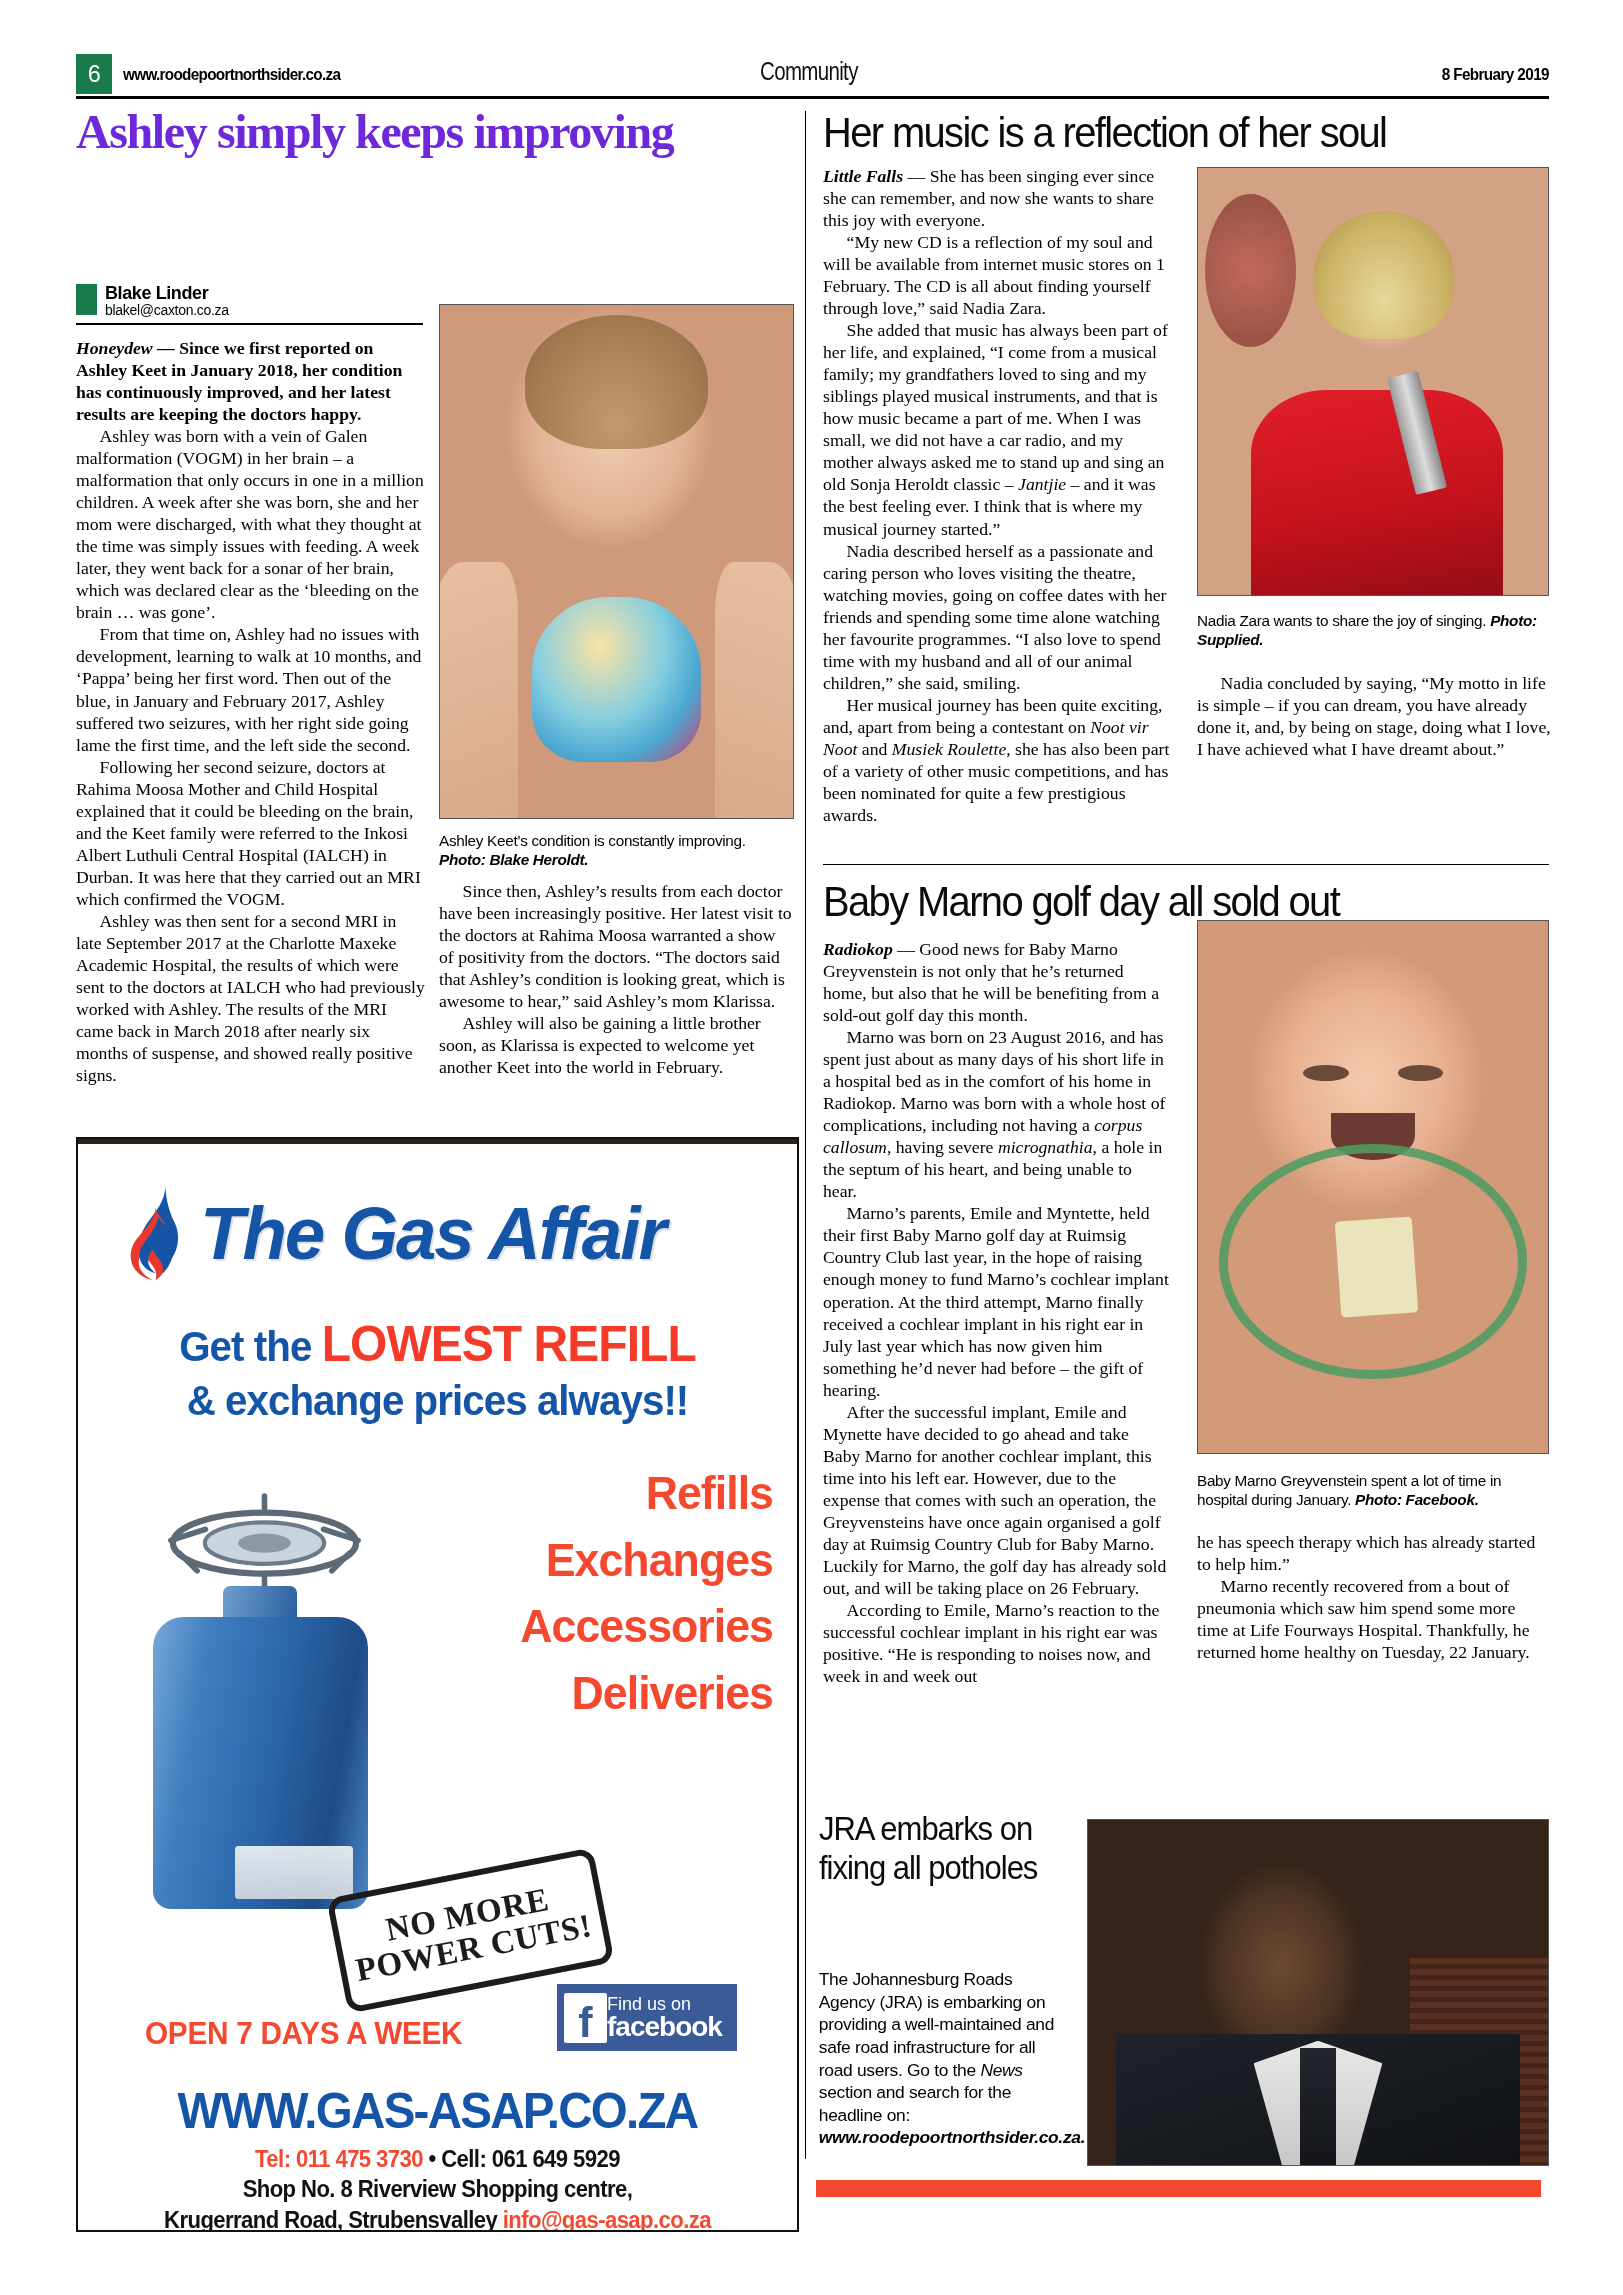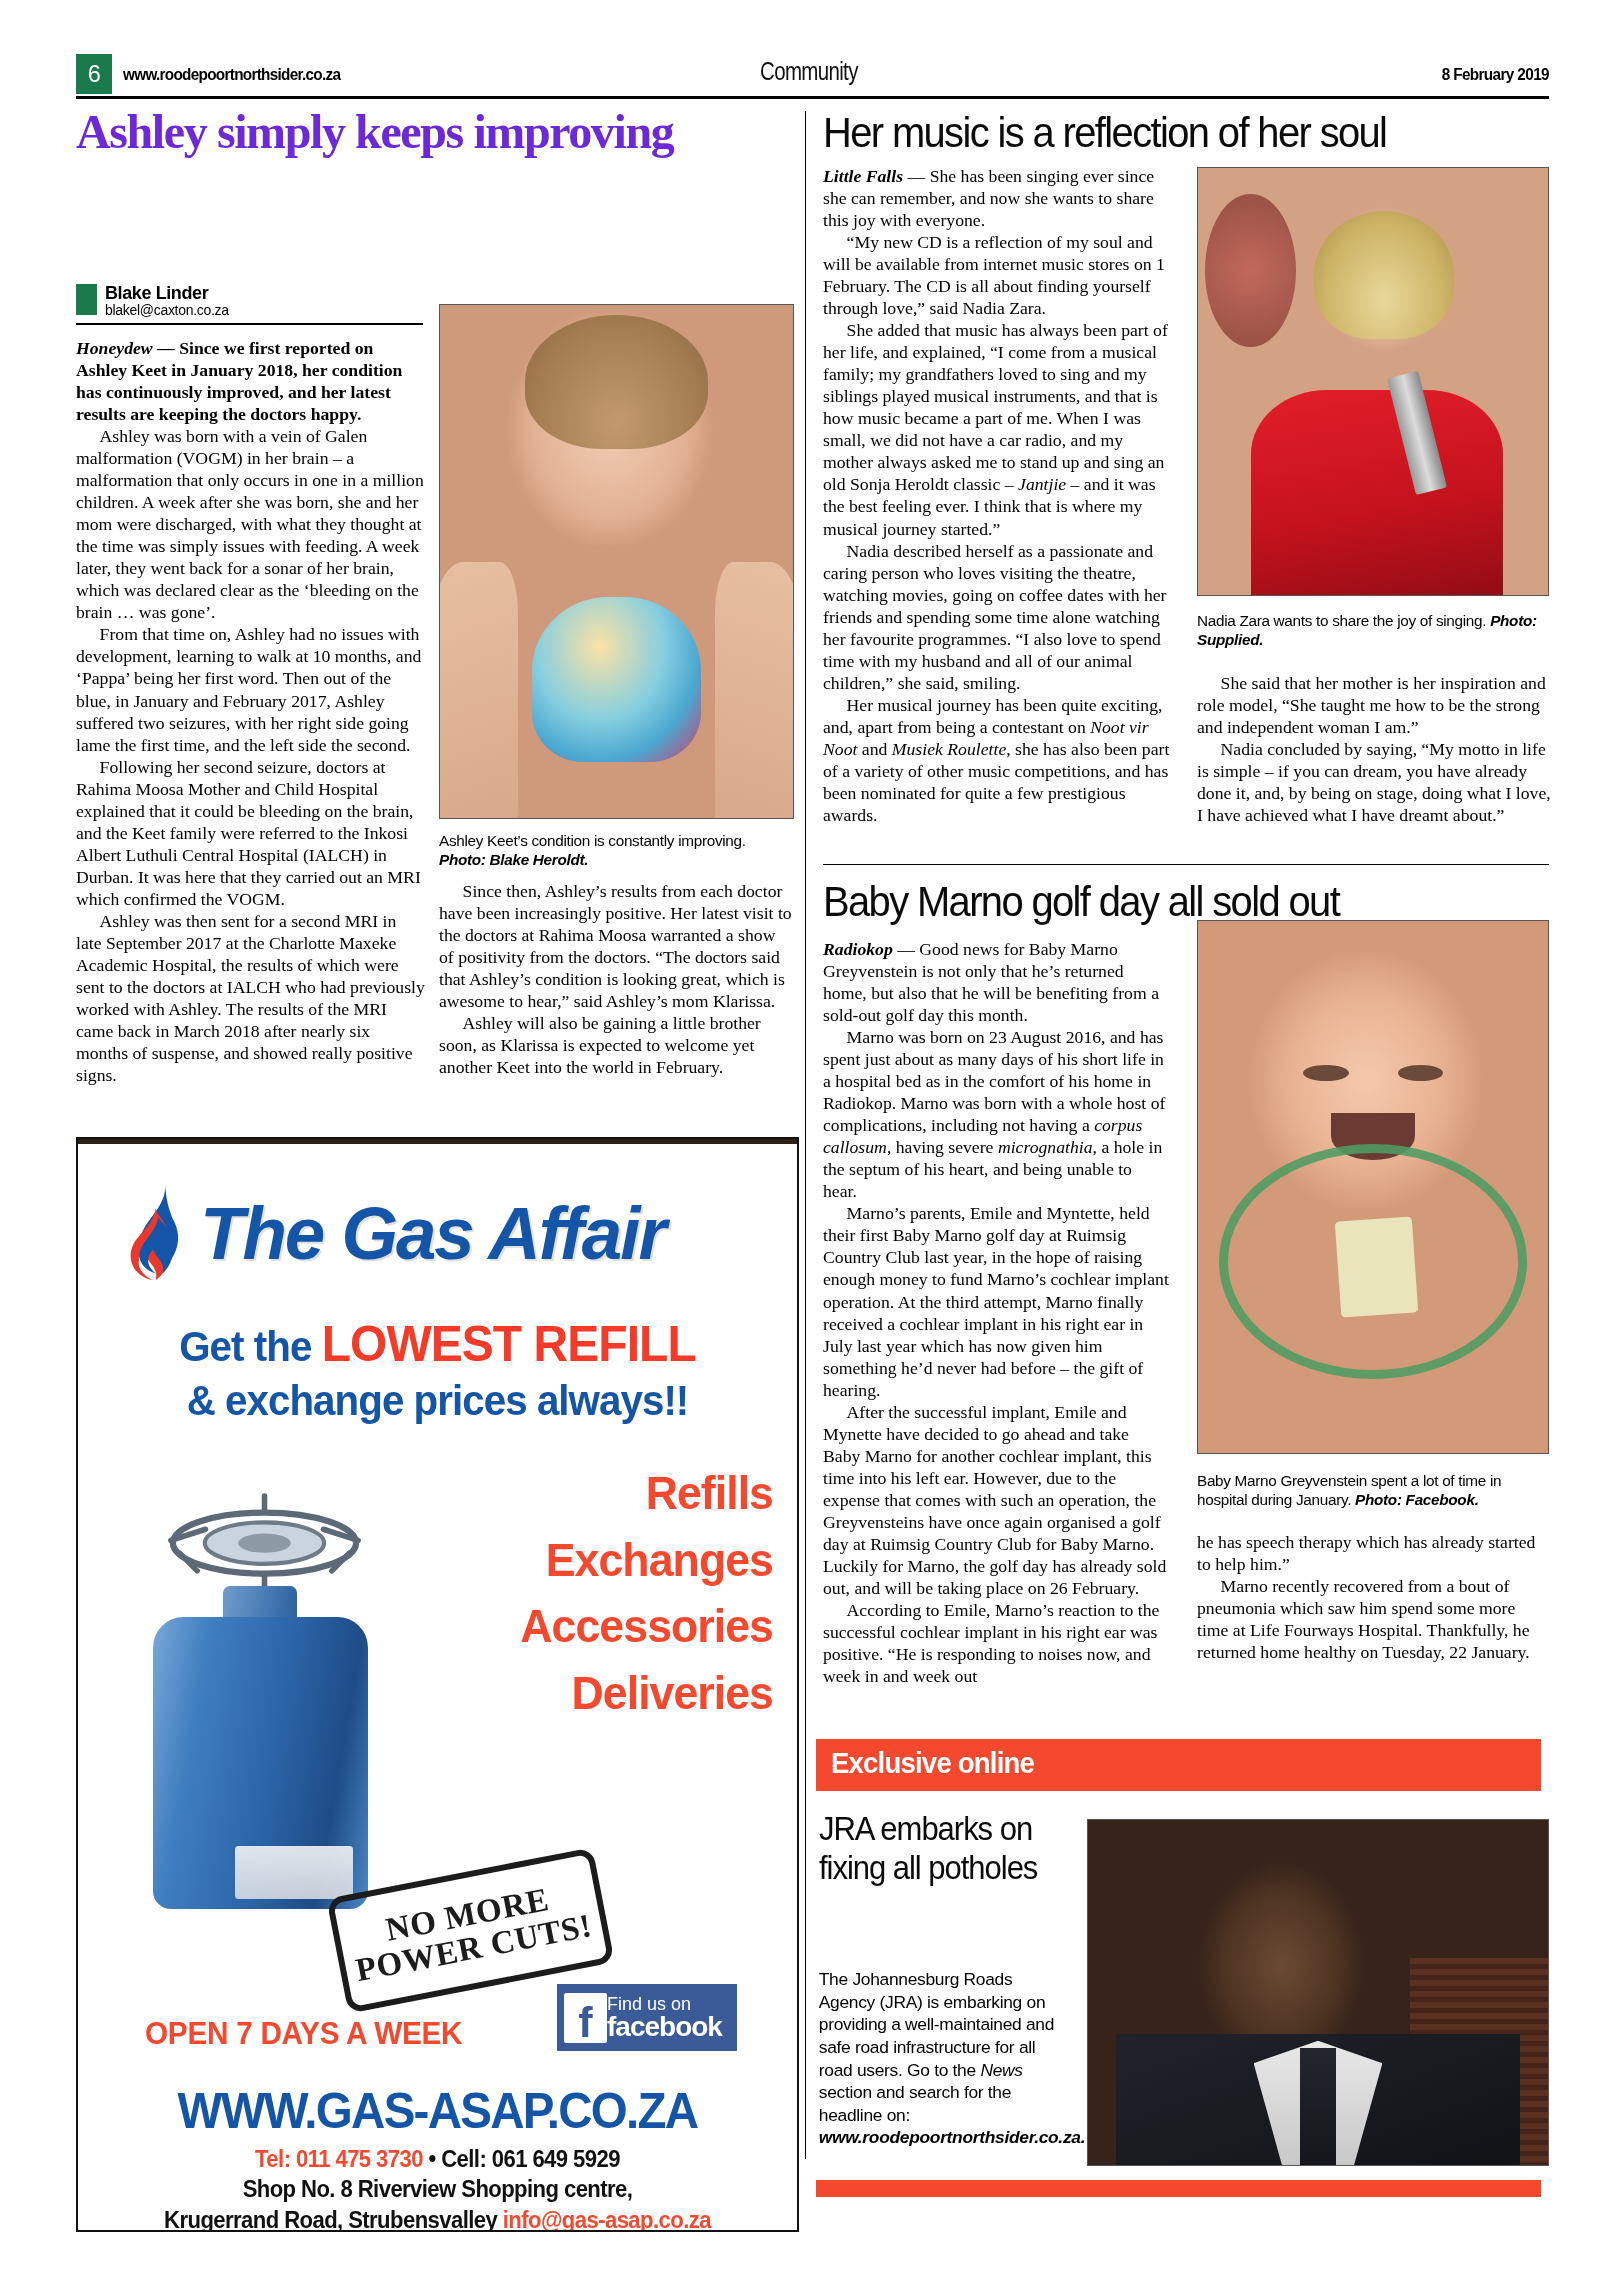--- a/index.html
+++ b/index.html
@@ -348,21 +348,20 @@
   <div class="n-bg1"></div>
   <div class="n-dress"></div>
   <div class="n-hair"></div>
   <div class="n-mic"></div>
 </div>
 <div class="cap" style="left:1197px; top:612px; width:354px;">
   <span>Nadia Zara wants to share the joy of singing. </span><b>Photo: Supplied.</b>
 </div>
 
 <div class="col" style="left:1197px; top:672px; width:354px;">
-  <p>She said that her mother is her inspiration and role model, “She taught me how to be the strong and independent woman I am.”</p>
   <p>Nadia concluded by saying, “My motto in life is simple – if you can dream, you have already done it, and, by being on stage, doing what I love, I have achieved what I have dreamt about.”</p>
 </div>
 
 <div class="hr-thin" style="left:823px; top:864px; width:726px;"></div>
 
 <div class="headline-sans" style="position:absolute; left:823px; top:880px; width:729px; font-size:42px; line-height:1.06;">Baby Marno golf day all sold out</div>
 
 <div class="col" style="left:823px; top:938px; width:347px;">
   <p class="lead" style="font-weight:400;">
     <em style="font-weight:700;">Radiokop</em><span> — Good news for Baby Marno Greyvenstein is not only that he’s returned home, but also that he will be benefiting from a sold-out golf day this month.</span>
@@ -385,23 +384,20 @@
 <div class="cap" style="left:1197px; top:1472px; width:354px;">
   <span>Baby Marno Greyvenstein spent a lot of time in hospital during January. </span><b>Photo: Facebook.</b>
 </div>
 
 <div class="col" style="left:1197px; top:1531px; width:354px;">
   <p class="nofirst">he has speech therapy which has already started to help him.”</p>
   <p>Marno recently recovered from a bout of pneumonia which saw him spend some more time at Life Fourways Hospital. Thankfully, he returned home healthy on Tuesday, 22 January.</p>
 </div>
 
 <div id="excl-box">
-  <div class="excl-bar">
-    <span>Exclusive online</span>
-  </div>
   <div class="excl-head">JRA embarks on fixing all potholes</div>
   <div class="excl-body">
     <span>The Johannesburg Roads Agency (JRA) is embarking on providing a well-maintained and safe road infrastructure for all road users. Go to the </span><i>News</i><span> section and search for the headline on: </span><b>www.roodepoortnorthsider.co.za.</b>
   </div>
   <div class="excl-footbar"></div>
 </div>
 <div class="photo" id="jra-photo">
   <div class="j-chair"></div>
   <div class="j-suit"></div>
   <div class="j-shirt"></div>

